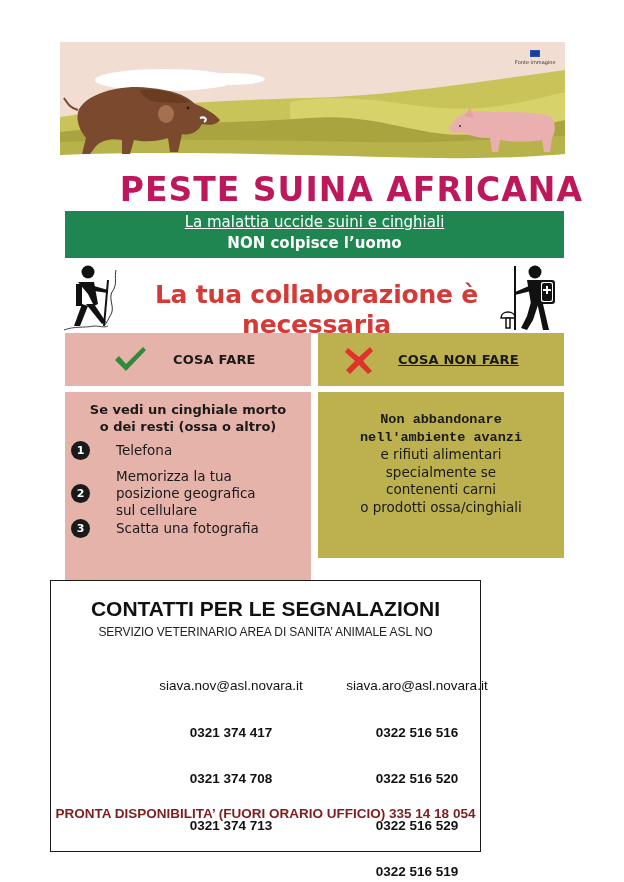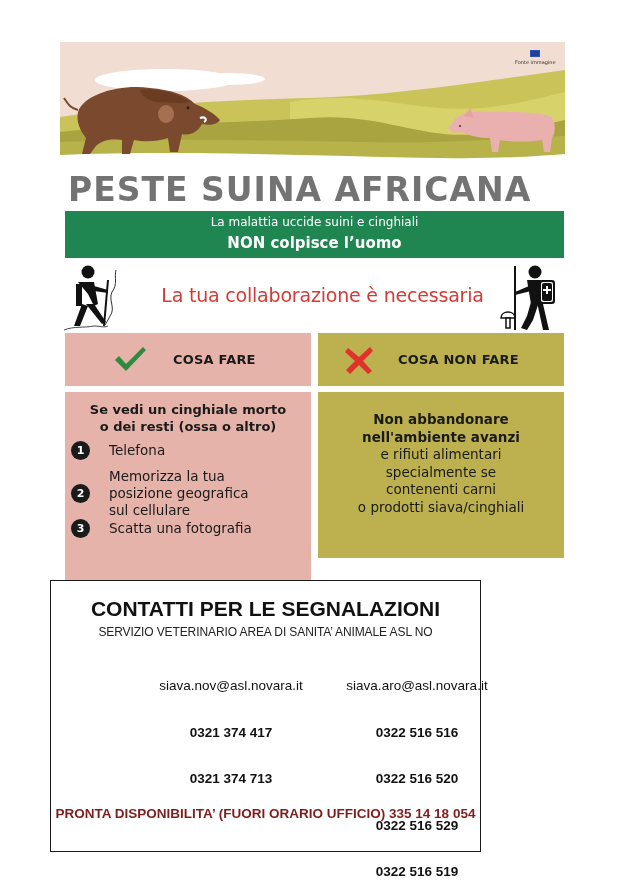--- a/index.html
+++ b/index.html
@@ -7,61 +7,61 @@
   body { position: relative; font-family: "DejaVu Sans", sans-serif; color: #1a1a1a; }
 
   
   .banner { position: absolute; left: 60px; top: 42px; width: 505px; height: 122px; overflow: hidden; background: #f2ddd3; }
   .banner svg { display: block; }
   .source-badge { position: absolute; right: 10px; top: 8px; width: 40px; text-align: center; }
   .source-flag { width: 10px; height: 7px; margin: 0 auto 2px; background: #1d3f9a; border: 1px solid #2a4fb0; }
   .source-label { font-size: 5px; color: #333; white-space: nowrap; }
 
   
-  .main-title { position: absolute; left: 68px; top: 170px; width: 505px; text-align: left;
+  .main-title { position: absolute; left: 78px; top: 170px; width: 505px; text-align: right;
     font-family: "DejaVu Sans", sans-serif; font-weight: bold; font-size: 33px; letter-spacing: 1px;
-    color: #737373; line-height: 40px; }
+    color: #be185d; line-height: 40px; }
 
   .green-bar { position: absolute; left: 65px; top: 211px; width: 499px; height: 47px; background: #1f8652; color: #fff; text-align: center; }
-  .green-line1 { font-size: 12px; line-height: 20px; padding-top: 1px; font-weight: normal; }
+  .green-line1 { font-size: 15px; line-height: 20px; padding-top: 1px; font-weight: normal; text-decoration: underline; }
   .green-line2 { font-size: 15px; line-height: 22px; font-weight: bold; }
 
   
   .collab { position: absolute; left: 60px; top: 262px; width: 505px; height: 70px; }
-  .collab-text { position: absolute; left: 60px; top: 18px; width: 405px; text-align: center;
-    font-weight: normal; font-size: 19px; color: #d43a36; line-height: 30px; letter-spacing: -0.2px; }
+  .collab-text { position: absolute; left: 54px; top: 18px; width: 405px; text-align: center;
+    font-weight: bold; font-size: 25px; color: #d43a36; line-height: 30px; letter-spacing: -0.2px; }
   .hiker-left { position: absolute; left: 4px; top: 2px; }
   .hiker-right { position: absolute; right: 2px; top: 2px; }
 
   
   .panel { position: absolute; }
   .panel-pink { background: #e6b3aa; }
   .panel-olive { background: #bcb04f; }
   .hdr-do { left: 65px; top: 333px; width: 246px; height: 53px; }
   .hdr-dont { left: 318px; top: 333px; width: 246px; height: 53px; }
   .body-do { left: 65px; top: 392px; width: 246px; height: 196px; }
   .body-dont { left: 318px; top: 392px; width: 246px; height: 166px; }
 
   .hdr-label { position: absolute; top: 0; line-height: 53px; font-weight: bold; font-size: 13px; color: #1a1a1a; letter-spacing: 0.2px; }
   .hdr-do .hdr-label { left: 108px; }
-  .hdr-dont .hdr-label { left: 80px; }
+  .hdr-dont .hdr-label { left: 80px; text-decoration: underline; }
   .hdr-icon { position: absolute; top: 12px; }
   .hdr-do .hdr-icon { left: 48px; }
   .hdr-dont .hdr-icon { left: 26px; }
 
   .do-intro { position: absolute; left: 0; top: 9px; width: 246px; text-align: center; font-weight: bold; font-size: 13px; line-height: 17px; color: #1a1a1a; }
   .step { position: absolute; left: 6px; display: flex; align-items: center; }
   .step-num { width: 19px; height: 19px; border-radius: 50%; background: #1a1a1a; color: #fff; font-weight: bold; font-size: 11px; line-height: 19px; text-align: center; flex: none; }
-  .step-text { margin-left: 19px; font-size: 13.5px; line-height: 17px; color: #1a1a1a; }
+  .step-text { margin-left: 26px; font-size: 13.5px; line-height: 17px; color: #1a1a1a; }
   .step-1 { top: 49px; }
   .step-2 { top: 76px; }
   .step-3 { top: 127px; }
 
   .dont-text { position: absolute; left: 0; top: 19px; width: 246px; text-align: center; font-size: 13.5px; line-height: 17.5px; color: #1a1a1a; }
-  .dont-text .b { font-weight: bold; display: block; }
+  .dont-text .b { font-weight: bold; display: block; font-family: Liberation Mono, monospace; }
   .dont-text .n { display: block; }
 
   
   .contacts { position: absolute; left: 50px; top: 580px; width: 431px; height: 272px; border: 1.5px solid #1a1a1a; background: #fff; font-family: "Liberation Sans", sans-serif; }
   .contacts-title { position: absolute; left: 0; top: 15px; width: 100%; text-align: center; font-weight: bold; font-size: 21px; line-height: 26px; color: #111; }
   .contacts-sub { position: absolute; left: 0; top: 43px; width: 100%; text-align: center; font-size: 12px; line-height: 16px; color: #222; letter-spacing: -0.1px; }
   .contact-col { position: absolute; top: 74px; width: 200px; text-align: center; }
   .col-left { left: 80px; }
   .col-right { left: 266px; }
   .contact-row { font-weight: bold; font-size: 13.5px; line-height: 30.5px; color: #111; height: 30.5px; margin-top: 16px; }
@@ -183,31 +183,32 @@
   </div>
 </div>
 
 <div class="panel panel-olive body-dont">
   <div class="dont-text">
     <span class="b">Non abbandonare</span>
     <span class="b">nell'ambiente avanzi</span>
     <span class="n">e rifiuti alimentari</span>
     <span class="n">specialmente se</span>
     <span class="n">contenenti carni</span>
-    <span class="n">o prodotti siava/cinghiali</span>
+    <span class="n">o prodotti ossa/cinghiali</span>
   </div>
 </div>
 
 <div class="contacts">
   <div class="contacts-title">CONTATTI PER LE SEGNALAZIONI</div>
   <div class="contacts-sub">SERVIZIO VETERINARIO AREA DI SANITA’ ANIMALE ASL NO</div>
 
   <div class="contact-col col-left">
     <div class="contact-row contact-email">siava.nov@asl.novara.it</div>
     <div class="contact-row">0321 374 417</div>
+    <div class="contact-row">0321 374 708</div>
     <div class="contact-row">0321 374 713</div>
   </div>
 
   <div class="contact-col col-right">
     <div class="contact-row contact-email">siava.aro@asl.novara.it</div>
     <div class="contact-row">0322 516 516</div>
     <div class="contact-row">0322 516 520</div>
     <div class="contact-row">0322 516 529</div>
     <div class="contact-row">0322 516 519</div>
   </div>

